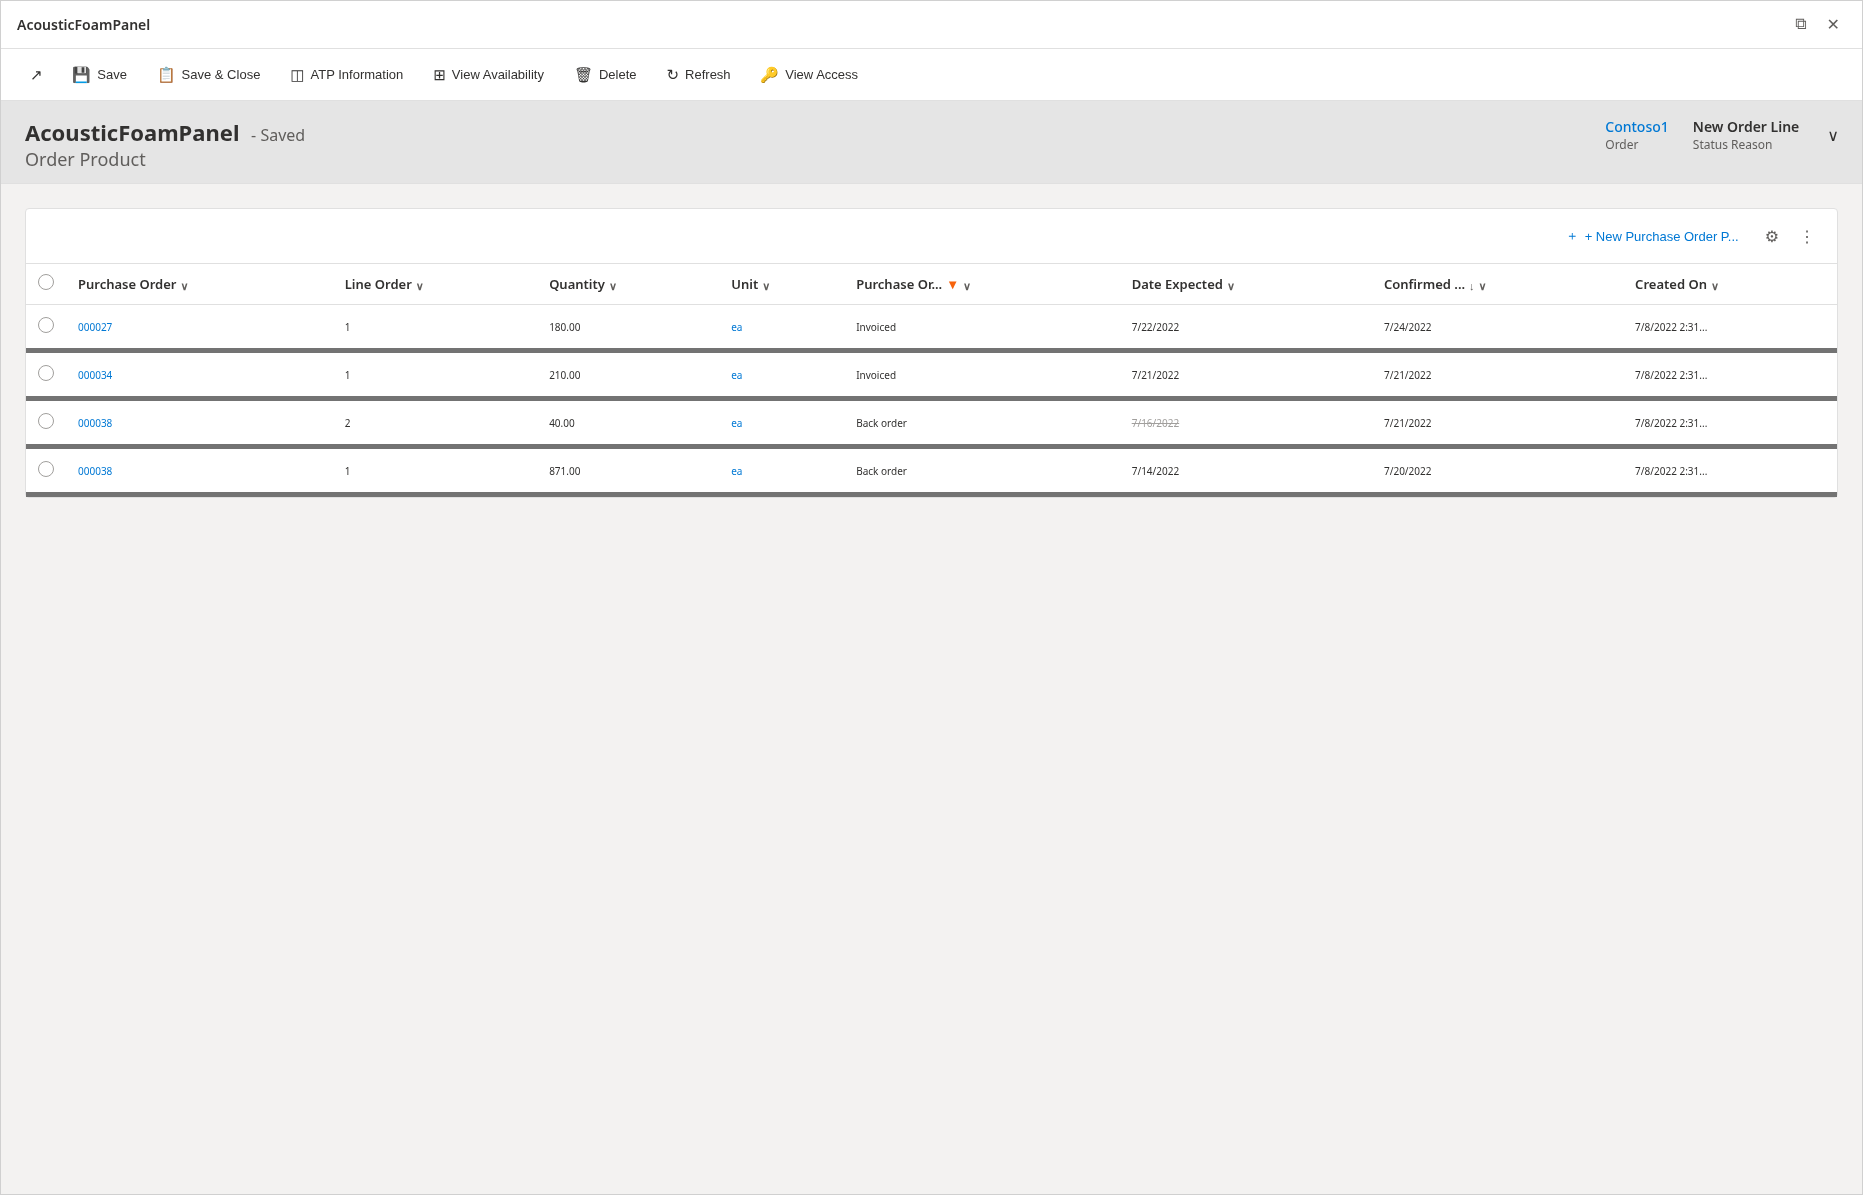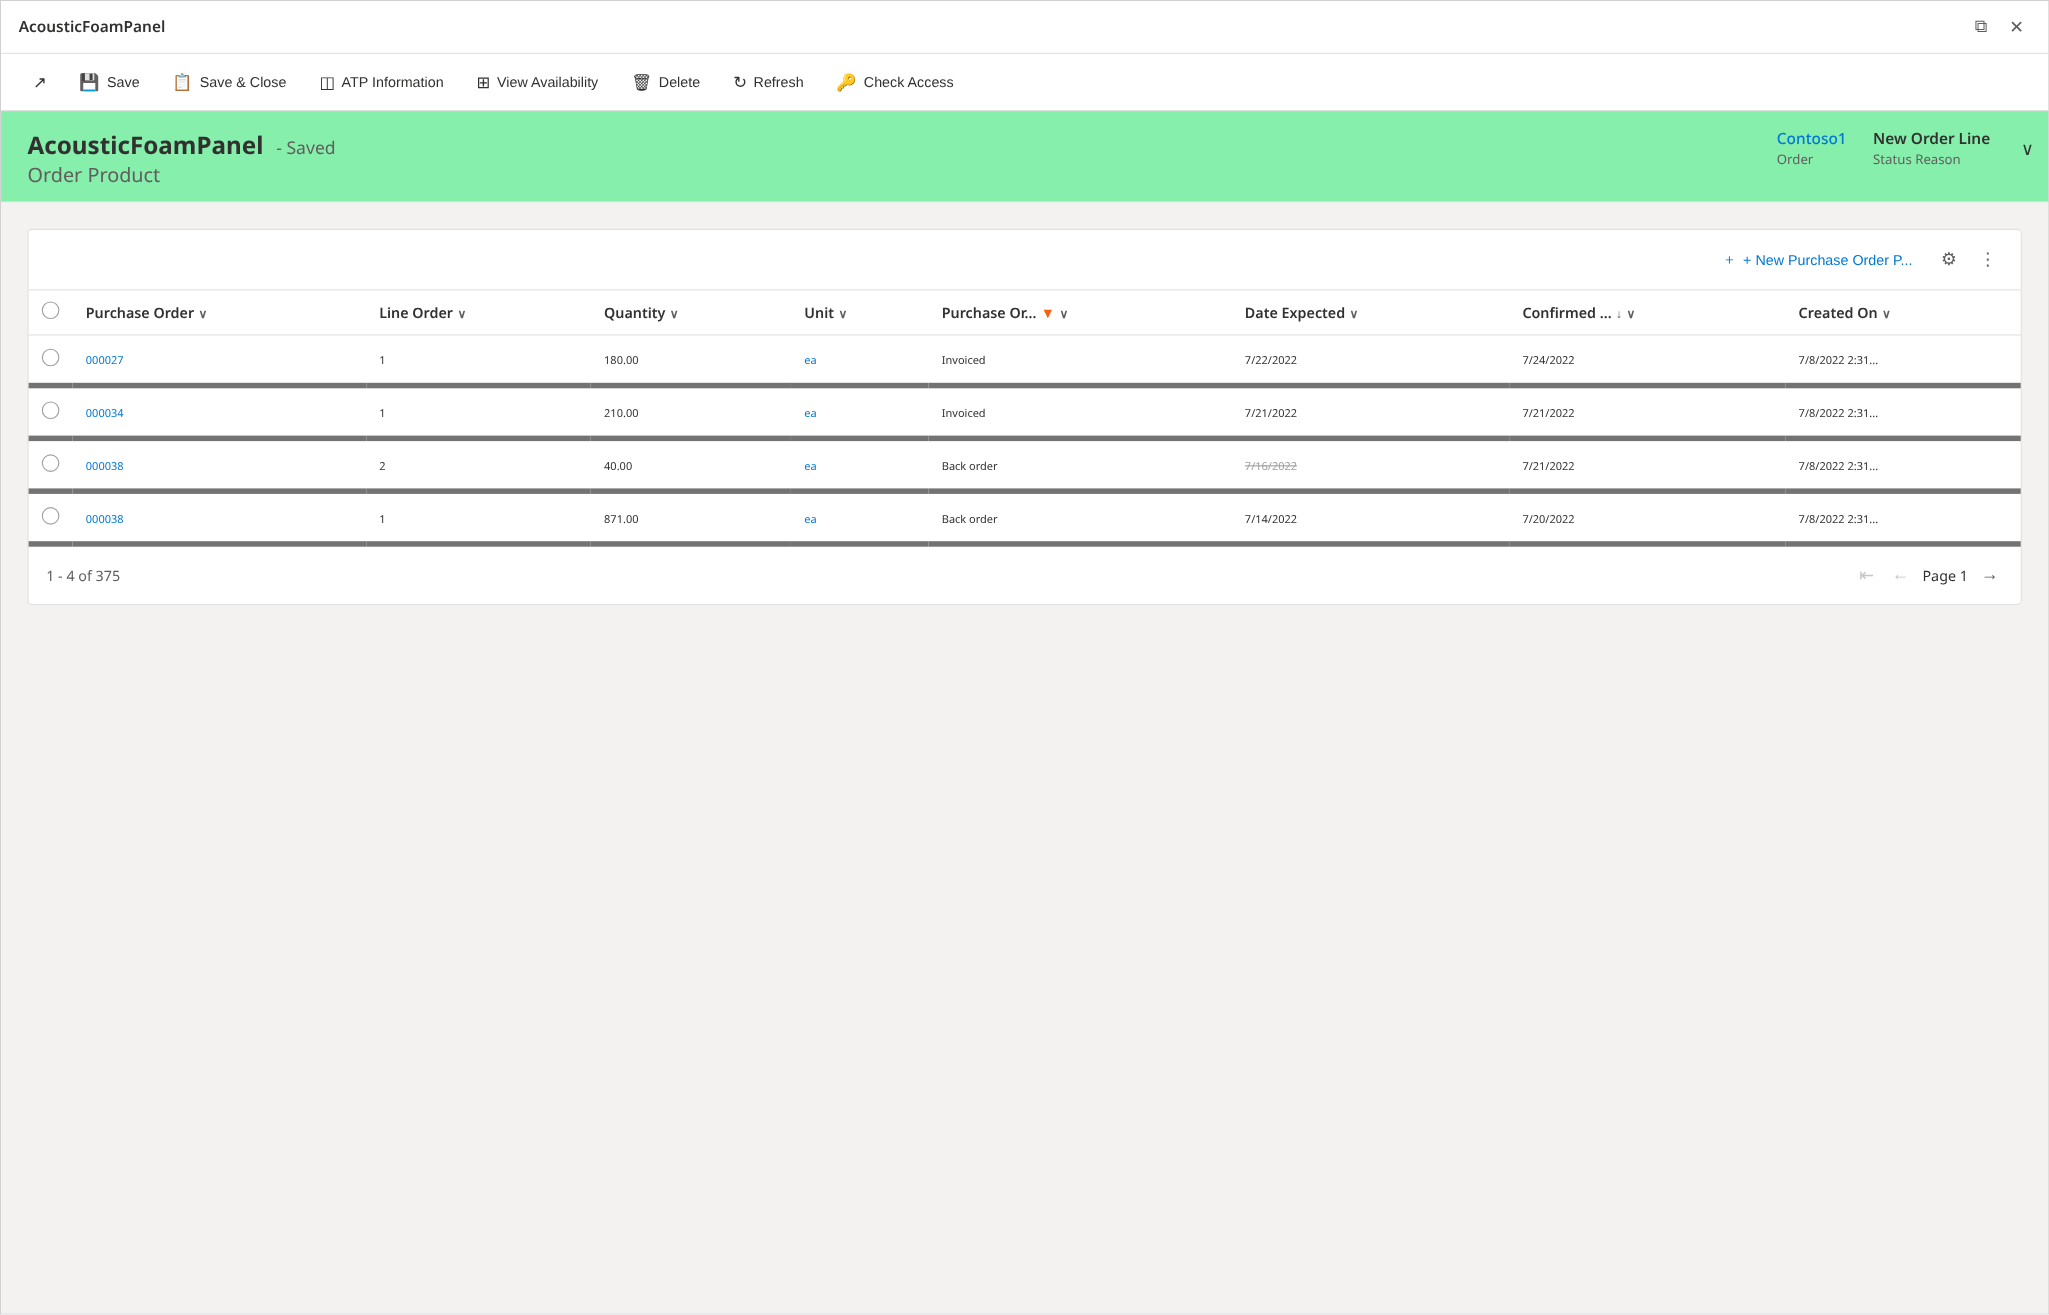--- a/index.html
+++ b/index.html
@@ -64,22 +64,22 @@
       border-radius: 3px;
       cursor: pointer;
       color: #323130;
       font-size: 13px;
       white-space: nowrap;
     }
     .toolbar-btn .icon {
       font-size: 15px;
     }
     .record-header {
-      padding: 16px 9px 0 24px;
-      background: #86efac;
+      padding: 16px 19px 0 24px;
+      background: #e5e5e5;
       border-bottom: 1px solid #e0e0e0;
     }
     .record-header-top {
       display: flex;
       align-items: flex-start;
       justify-content: space-between;
       margin-bottom: 12px;
     }
     .record-title {
       font-size: 22px;
@@ -308,21 +308,21 @@
     <button class="toolbar-btn">
       <span class="icon">🗑</span>
       <span>Delete</span>
     </button>
     <button class="toolbar-btn">
       <span class="icon">↻</span>
       <span>Refresh</span>
     </button>
     <button class="toolbar-btn">
       <span class="icon">🔑</span>
-      <span>Check Access</span>
+      <span>View Access</span>
     </button>
   </div>
 
   <div class="record-header">
     <div class="record-header-top">
       <div>
         <div>
           <span class="record-title">AcousticFoamPanel</span>
           <span class="record-title-saved">- Saved</span>
         </div>
@@ -458,24 +458,15 @@
               <td>871.00</td>
               <td><span class="unit-link">ea</span></td>
               <td>Back order</td>
               <td>7/14/2022</td>
               <td>7/20/2022</td>
               <td>7/8/2022 2:31...</td>
             </tr>
           </tbody>
       </table>
 
-      <div class="grid-footer">
-        <span class="pagination-range">1 - 4 of 375</span>
-        <div class="pagination">
-          <button class="pagination-btn" disabled="">⇤</button>
-          <button class="pagination-btn" disabled="">←</button>
-          <span class="page-label">Page 1</span>
-          <button class="pagination-btn">→</button>
-        </div>
-      </div>
     </div>
   </div>
 </div>
 
 </body></html>

